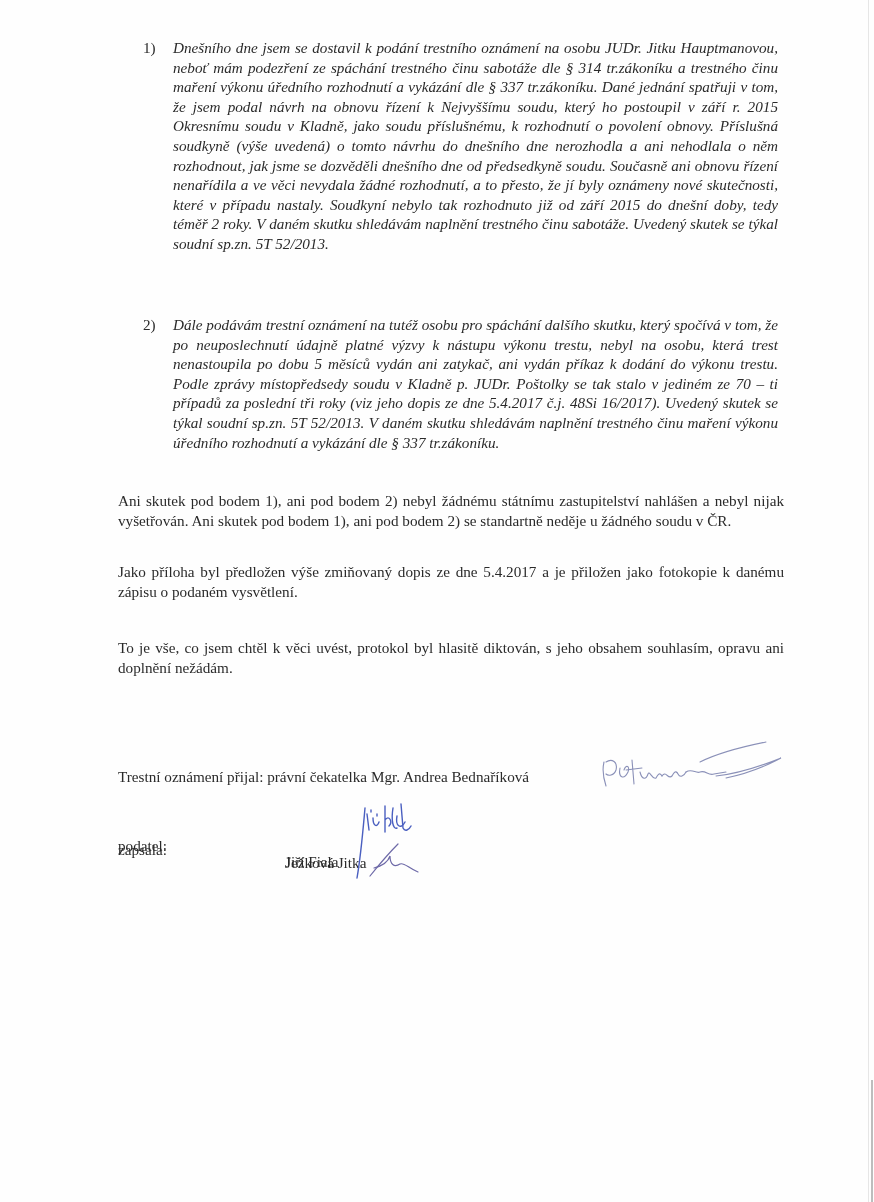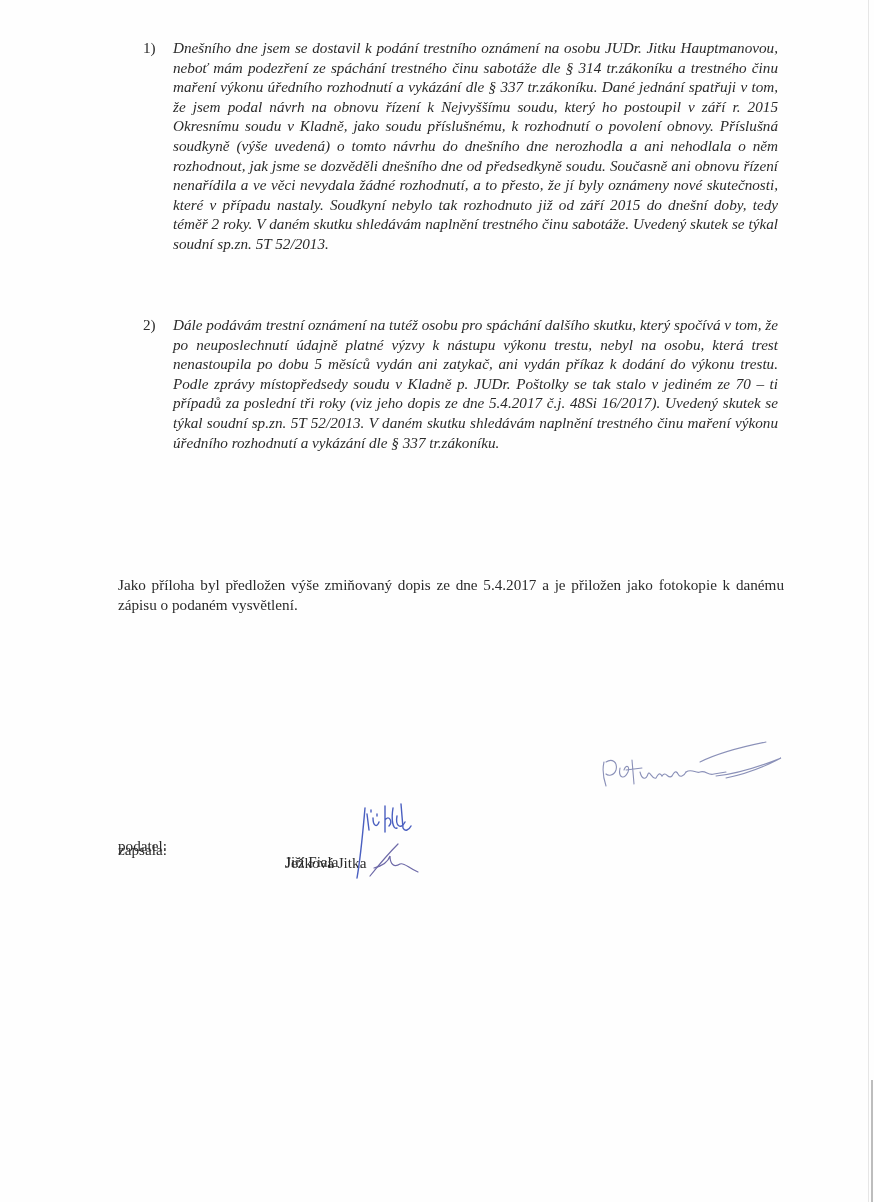--- a/index.html
+++ b/index.html
@@ -26,23 +26,26 @@
   <div class="numbered" style="top:38px;">
     <span class="num">1)</span>
     <div class="txt">Dnešního dne jsem se dostavil k podání trestního oznámení na osobu JUDr. Jitku Hauptmanovou, neboť mám podezření ze spáchání trestného činu sabotáže dle § 314 tr.zákoníku a trestného činu maření výkonu úředního rozhodnutí a vykázání dle § 337 tr.zákoníku. Dané jednání spatřuji v tom, že jsem podal návrh na obnovu řízení k Nejvyššímu soudu, který ho postoupil v září r. 2015 Okresnímu soudu v Kladně, jako soudu příslušnému, k rozhodnutí o povolení obnovy. Příslušná soudkyně (výše uvedená) o tomto návrhu do dnešního dne nerozhodla a ani nehodlala o něm rozhodnout, jak jsme se dozvěděli dnešního dne od předsedkyně soudu. Současně ani obnovu řízení nenařídila a ve věci nevydala žádné rozhodnutí, a to přesto, že jí byly oznámeny nové skutečnosti, které v případu nastaly. Soudkyní nebylo tak rozhodnuto již od září 2015 do dnešní doby, tedy téměř 2 roky. V daném skutku shledávám naplnění trestného činu sabotáže. Uvedený skutek se týkal soudní sp.zn. 5T 52/2013.</div>
   </div>
 
   <div class="numbered" style="top:315px;">
     <span class="num">2)</span>
     <div class="txt">Dále podávám trestní oznámení na tutéž osobu pro spáchání dalšího skutku, který spočívá v tom, že po neuposlechnutí údajně platné výzvy k nástupu výkonu trestu, nebyl na osobu, která trest nenastoupila po dobu 5 měsíců vydán ani zatykač, ani vydán příkaz k dodání do výkonu trestu. Podle zprávy místopředsedy soudu v Kladně p. JUDr. Poštolky se tak stalo v jediném ze 70 – ti případů za poslední tři roky (viz jeho dopis ze dne 5.4.2017 č.j. 48Si 16/2017). Uvedený skutek se týkal soudní sp.zn. 5T 52/2013. V daném skutku shledávám naplnění trestného činu maření výkonu úředního rozhodnutí a vykázání dle § 337 tr.zákoníku.</div>
   </div>
 
-  <div class="para" style="top:575px;">Jako  příloha byl předložen výše zmiňovaný dopis ze dne 5.4.2017 a je přiložen jako fotokopie k danému zápisu o podaném vysvětlení.</div>
+  <div class="para" style="top:491px;">Ani skutek pod bodem 1), ani pod bodem 2)  nebyl žádnému státnímu zastupitelství nahlášen a nebyl nijak vyšetřován. Ani skutek pod bodem 1), ani pod bodem 2)  se standartně neděje u žádného soudu v ČR.</div>
+  <div class="para" style="top:562px;">Jako  příloha byl předložen výše zmiňovaný dopis ze dne 5.4.2017 a je přiložen jako fotokopie k danému zápisu o podaném vysvětlení.</div>
+  <div class="para" style="top:638px;">To je vše, co jsem chtěl k věci uvést, protokol byl hlasitě diktován, s jeho obsahem souhlasím, opravu ani doplnění nežádám.</div>
 
 
+  <div class="sig-row" style="left:118px; top:767px;">Trestní oznámení přijal: právní čekatelka Mgr. Andrea Bednaříková</div>
 
   <div class="sig-row" style="left:118px; top:836px;">podatel:</div>
   <div class="sig-row" style="left:285px; top:816px;margin-top:36px;">Jiří Fiala</div>
 
   <div class="sig-row" style="left:118px; top:840px;">zapsala:</div>
   <div class="sig-row" style="left:285px; top:853px;">Ježková Jitka</div>
 
   <svg class="sig" style="left:596px; top:740px;" width="190" height="60">
     <g fill="none" stroke="#8a90b8" stroke-width="1.1" stroke-linecap="round">
       <path d="M8 22 C6 30 8 40 10 46 M10 22 C16 18 22 22 20 30 C18 36 12 36 10 34"></path>

